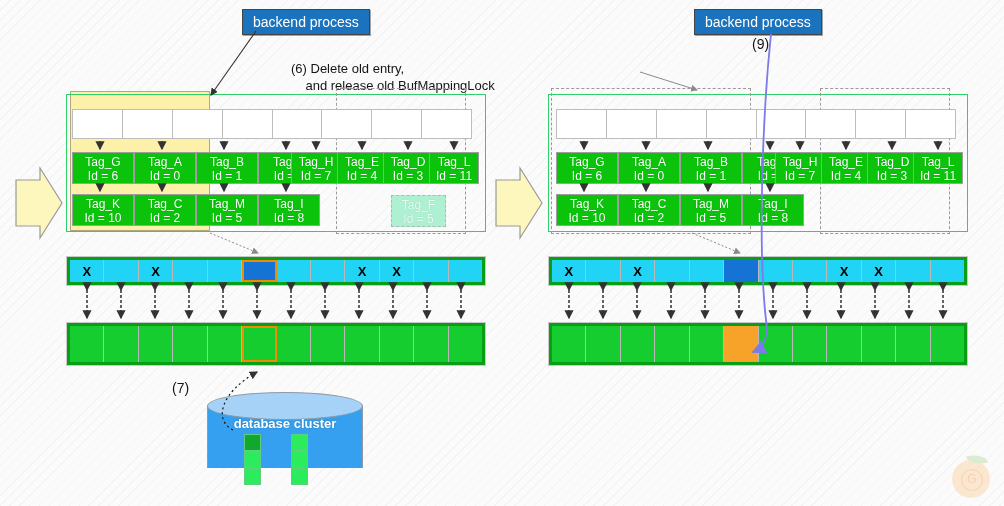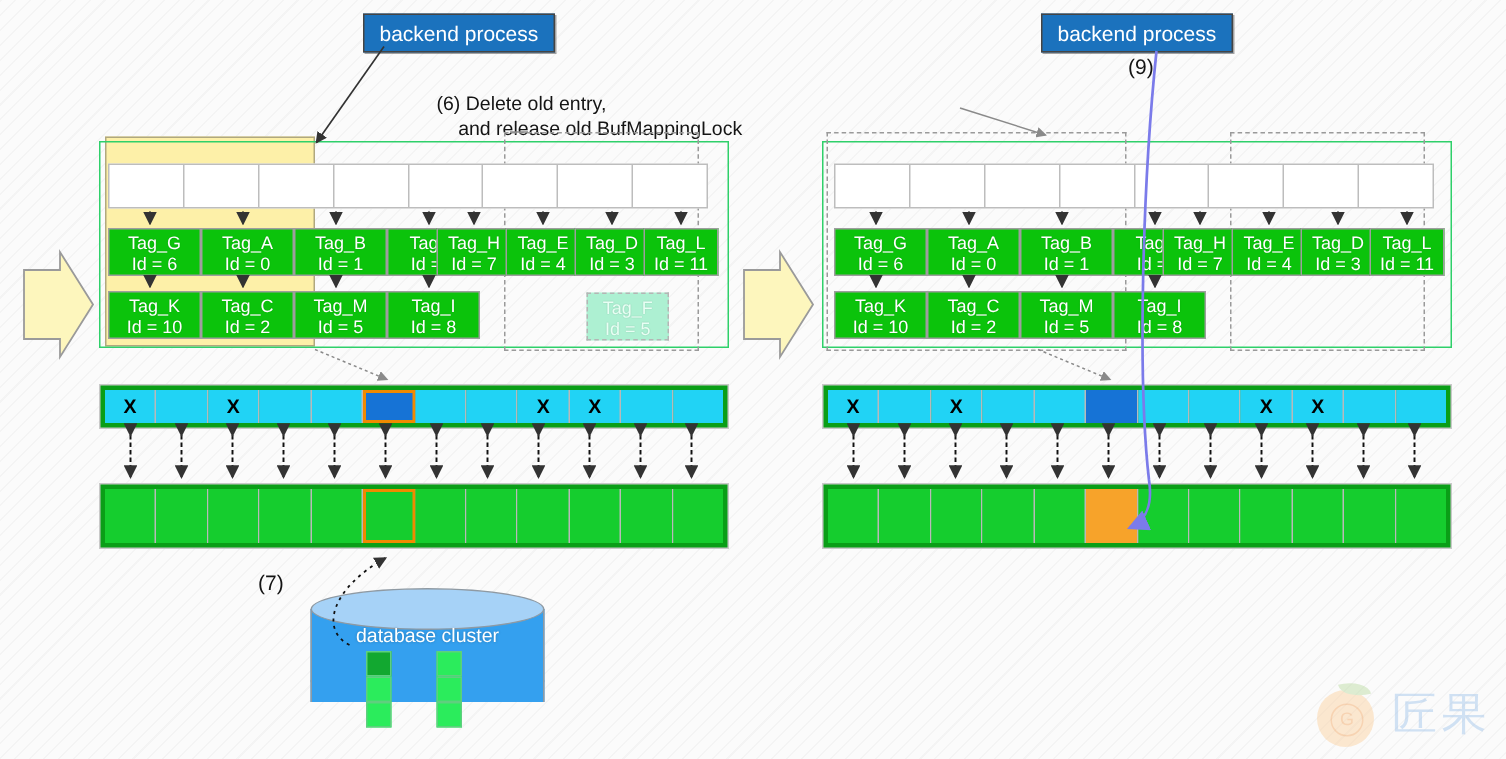--- a/index.html
+++ b/index.html
@@ -50,21 +50,21 @@
   .cell:last-child{border-right:none;}
   .cell.cyan{background:#21d3f5;}
   .cell.green{background:#15cd2e;}
   .cell.blue{background:#1673d6;}
   .cell.orange{background:#f7a32a;}
   .cell.sel-border{outline:2px solid #f08a00;outline-offset:-2px;}
   .cell .x{position:absolute;left:0;right:0;top:50%;transform:translateY(-50%);
     text-align:center;font-size:13px;font-weight:bold;color:#000;line-height:13px;}
 
   
-  .dbwrap{position:absolute;}
+  .dbwrap{position:absolute;font-weight:bold;}
   .dbtop{position:absolute;left:0;top:0;width:100%;height:28px;background:#a6d2f7;border:1.3px solid #8f9aa3;border-radius:50%;box-sizing:border-box;}
   .dbbody{position:absolute;left:0;top:14px;width:100%;height:62px;background:#34a0ef;border-left:1.3px solid #8f9aa3;border-right:1.3px solid #8f9aa3;box-sizing:border-box;}
   .dbbot{position:absolute;left:0;top:48px;width:100%;height:28px;background:#34a0ef;border:1.3px solid #8f9aa3;border-radius:50%;box-sizing:border-box;}
   .dblabel{position:absolute;left:0;top:24px;width:100%;text-align:center;color:#fff;font-size:13px;
     text-shadow:0 0 2px rgba(0,0,0,.25);}
   .dbblk{position:absolute;width:17px;height:17px;background:#2bec5c;border:1px solid #5fcf7f;box-sizing:border-box;}
   .dbblk.dark{background:#12a830;}
 
   
   .wm{position:absolute;right:10px;bottom:8px;display:flex;align-items:center;gap:8px;opacity:.45;z-index:4;}
@@ -423,14 +423,13 @@
 
   <path d="M771,34 C762,120 758,250 766,320 C769,340 762,348 753,352" stroke="#7b7bea" stroke-width="1.8" fill="none" marker-end="url(#ahb)"></path>
 </svg>
 
 <div class="wm">
   <div class="wm-fruit">
     <div class="wm-ball"></div>
     <div class="wm-leaf"></div>
     <div class="wm-ring">G</div>
   </div>
-  <div class="wm-text">匠果</div>
 </div>
 
 </body></html>

